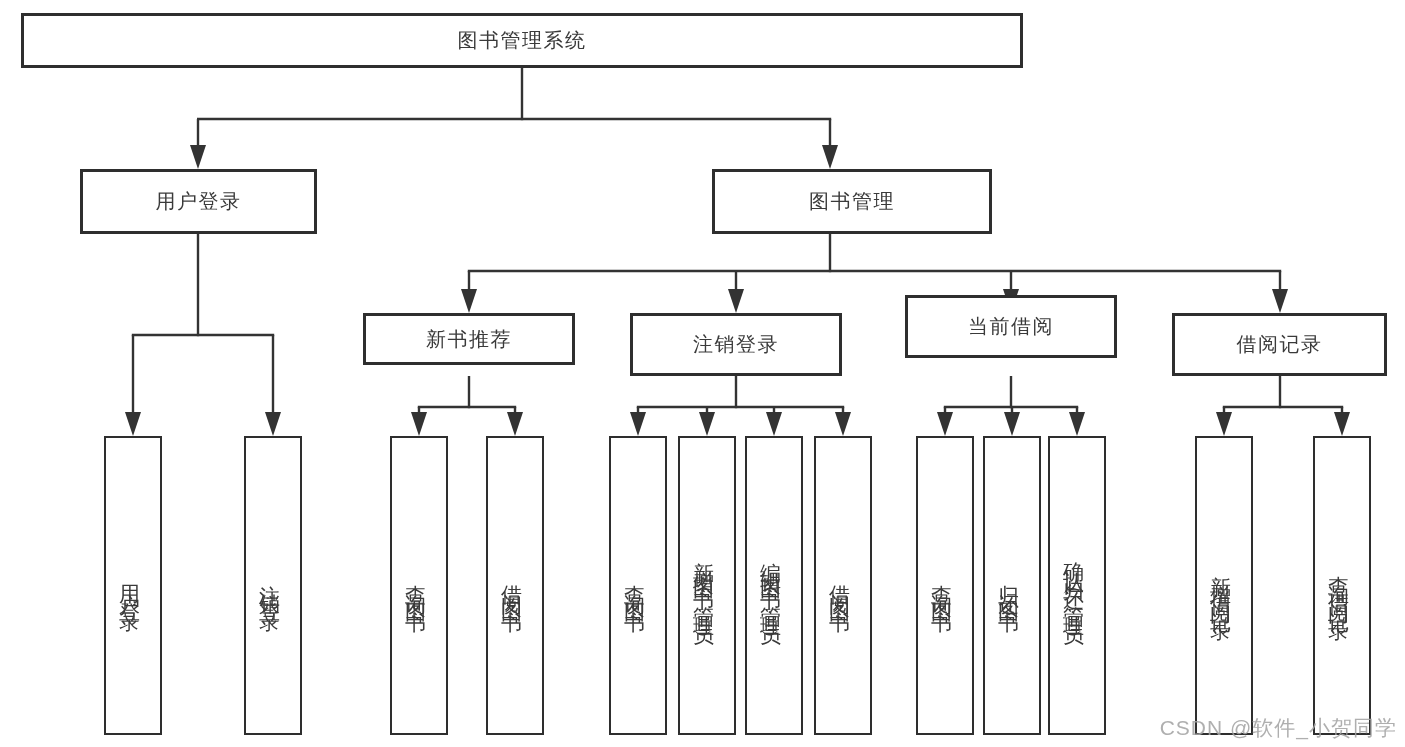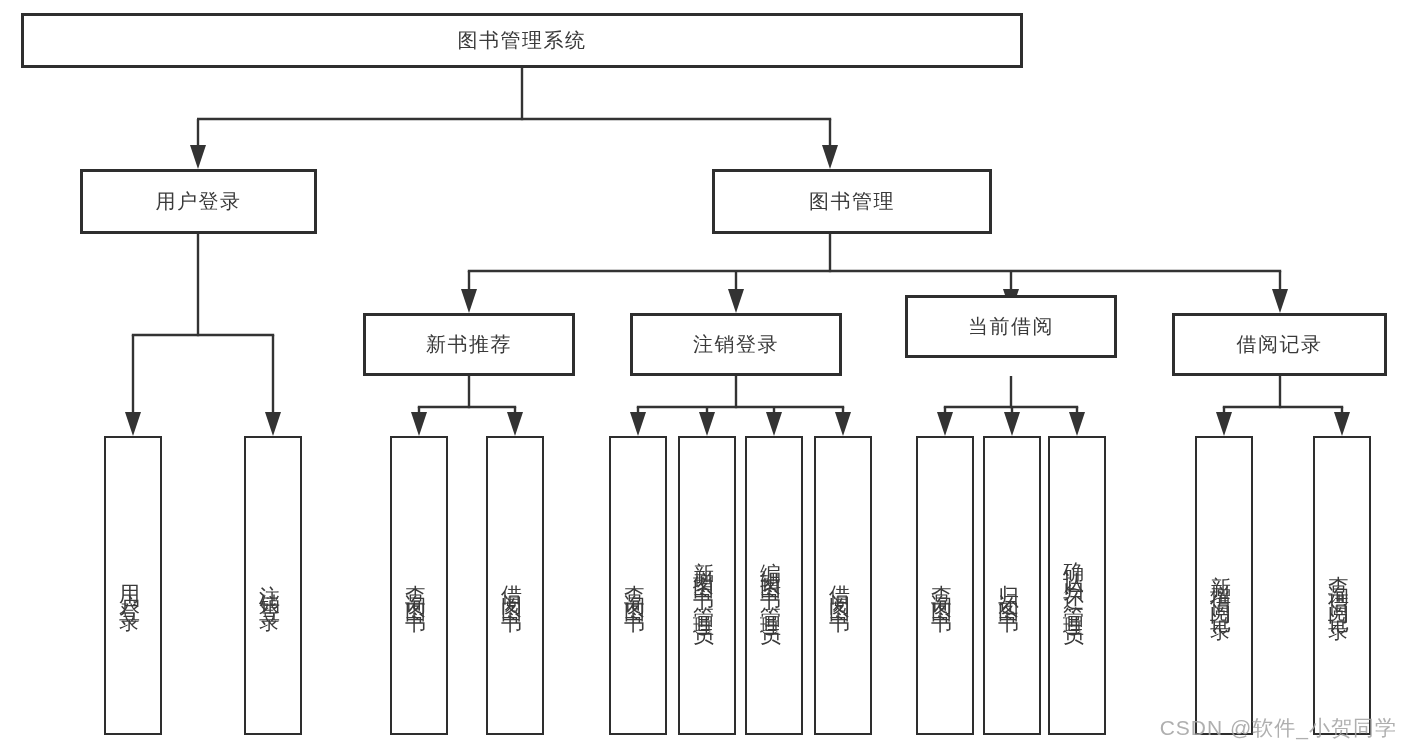--- a/index.html
+++ b/index.html
@@ -101,21 +101,21 @@
     <span>图书管理系统</span>
   </div>
 
   <div class="node hnode" style="left:80px;top:169px;width:237px;height:65px;">
     <span>用户登录</span>
   </div>
   <div class="node hnode" style="left:712px;top:169px;width:280px;height:65px;">
     <span>图书管理</span>
   </div>
 
-  <div class="node hnode" style="left:363px;top:313px;width:212px;height:63px;">
+  <div class="node hnode" style="left:363px;top:313px;width:212px;height:52px;">
     <span>新书推荐</span>
   </div>
   <div class="node hnode" style="left:630px;top:313px;width:212px;height:63px;">
     <span>注销登录</span>
   </div>
   <div class="node hnode" style="left:905px;top:295px;width:212px;height:63px;">
     <span>当前借阅</span>
   </div>
   <div class="node hnode" style="left:1172px;top:313px;width:215px;height:63px;">
     <span>借阅记录</span>

